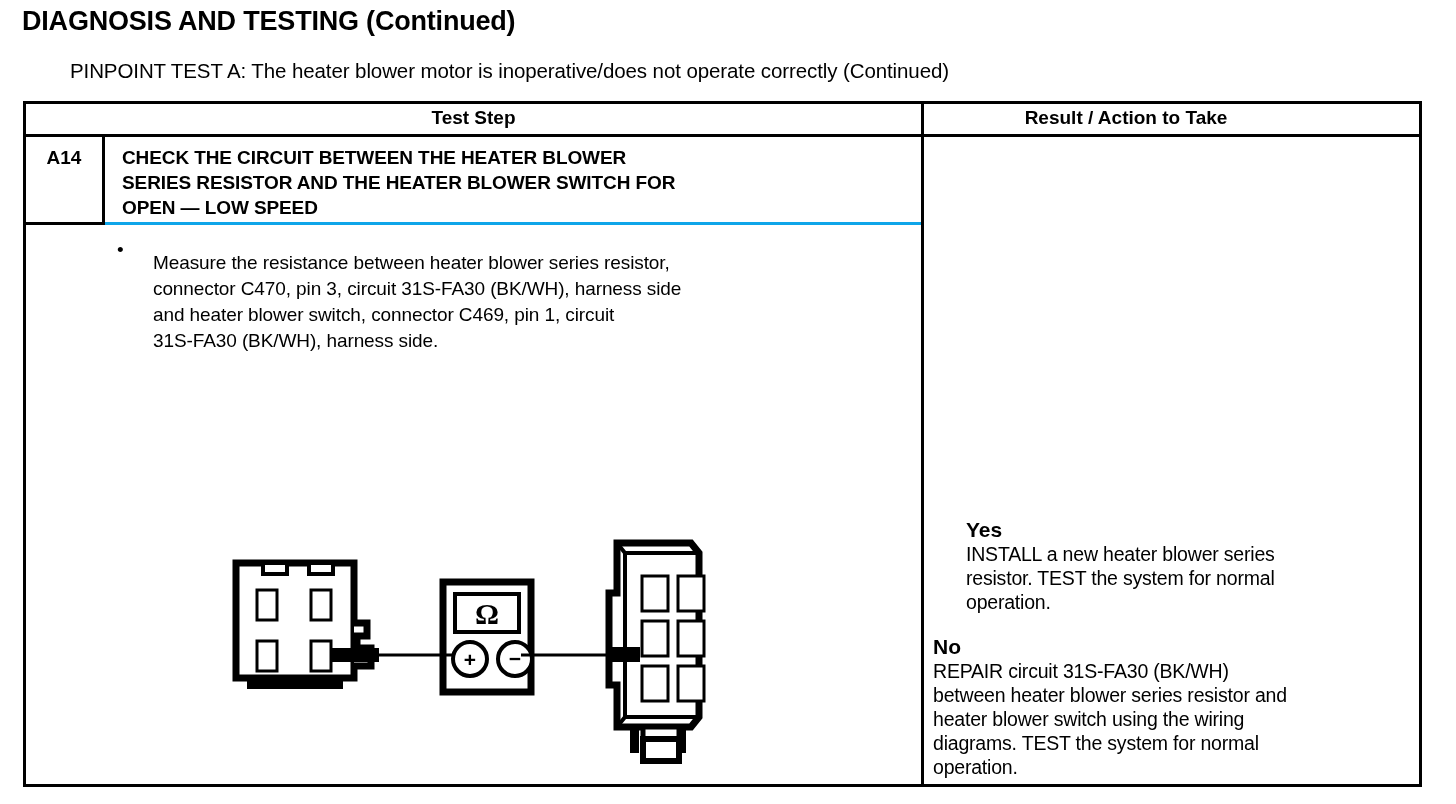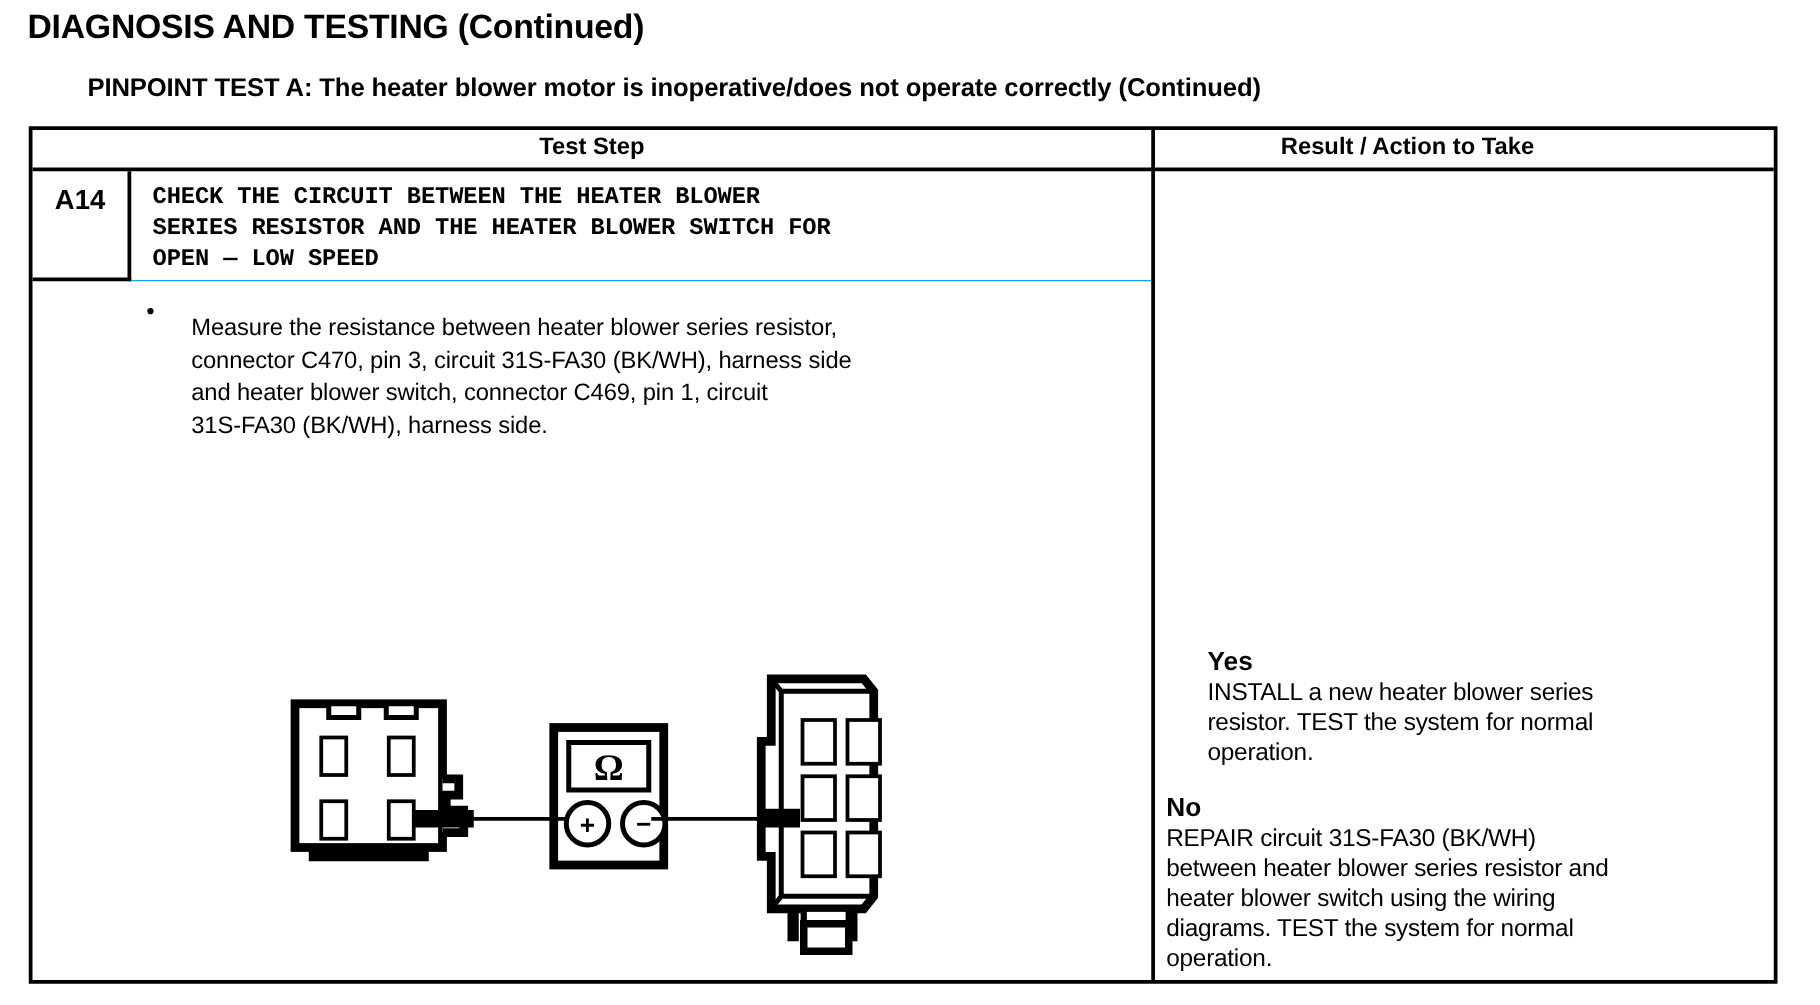--- a/index.html
+++ b/index.html
@@ -29,21 +29,21 @@
     font-size: 27px;
     font-weight: bold;
     letter-spacing: -0.2px;
     white-space: nowrap;
   }
   .pinpoint-title {
     position: absolute;
     left: 70px;
     top: 59px;
     font-size: 20.5px;
-    font-weight: bold;
+    font-weight: normal;
     letter-spacing: -0.1px;
     white-space: nowrap;
     text-align: right;
   }
   .test-table {
     position: absolute;
     left: 23px;
     top: 101px;
     width: 1399px;
     height: 686px;
@@ -95,32 +95,31 @@
     border-bottom: 3px solid #000;
     border-right: 3px solid #000;
     box-sizing: border-box;
   }
   .step-id-text {
     position: absolute;
     left: 0;
     top: 10px;
     width: 76px;
     text-align: center;
-    font-size: 22px;
+    font-size: 19px;
     font-weight: bold;
   }
   .step-head-cell {
     position: absolute;
     left: 79px;
     top: 33px;
     width: 816px;
     height: 88px;
-    border-bottom: 1px solid #0ea5e9;
+    border-bottom: 3px solid #0ea5e9;
     box-sizing: border-box;
-    font-family: Liberation Mono, monospace;
   }
   .step-head-text {
     position: absolute;
     left: 17px;
     top: 8px;
     font-size: 19px;
     font-weight: bold;
     line-height: 25px;
     letter-spacing: -0.1px;
     white-space: pre-line;

